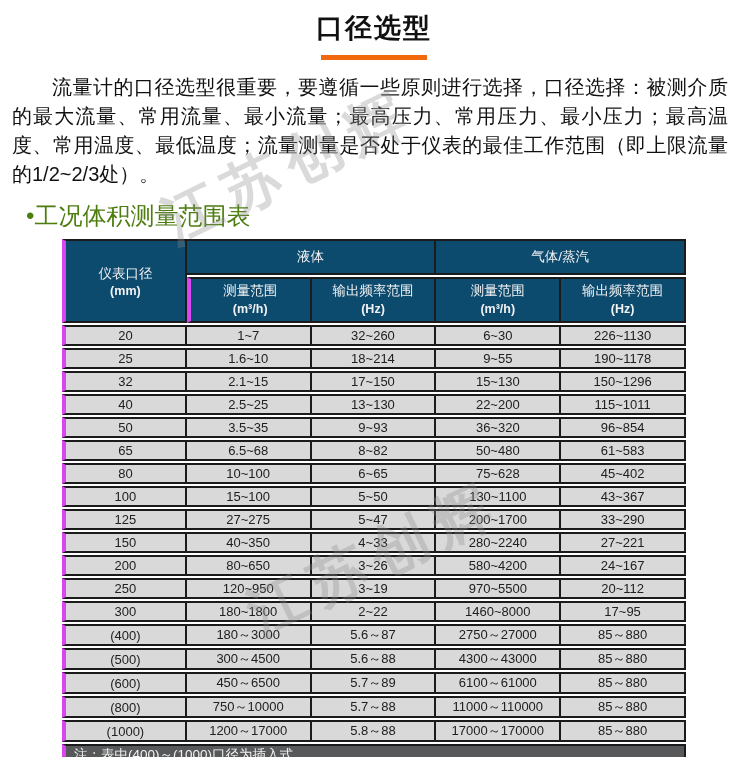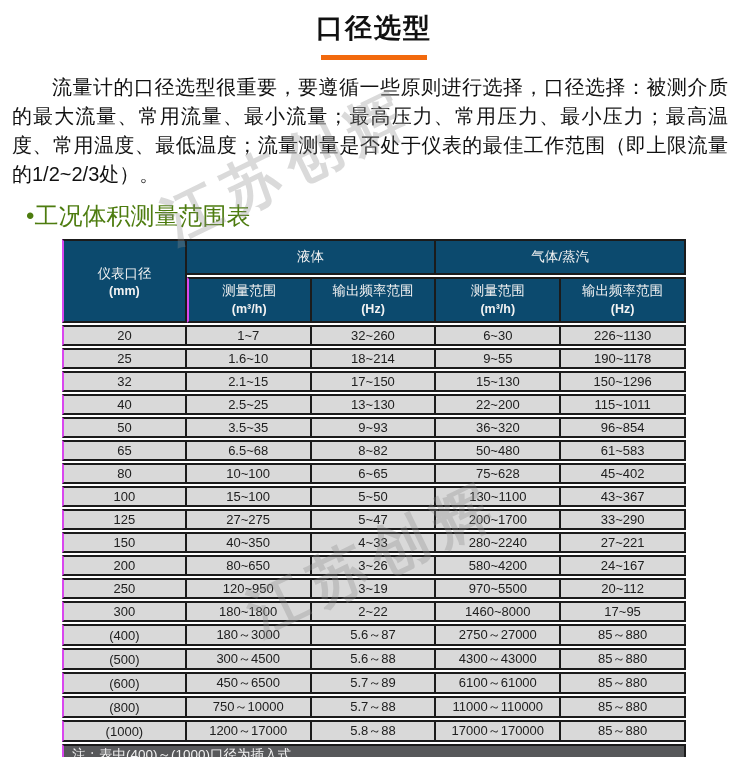--- a/index.html
+++ b/index.html
@@ -57,21 +57,21 @@
   .range-table col { width: 20%; }
   .range-table th, .range-table td {
     border-top: 2px solid #1b1b1b;
     border-bottom: 2px solid #1b1b1b;
     border-right: 2px solid #1b1b1b;
     text-align: center;
     vertical-align: middle;
     overflow: hidden;
   }
   .range-table th:first-child, .range-table td:first-child {
-    border-left: 2px solid #d946ef;
+    border-left: 4px solid #d946ef;
   }
   .range-table thead th {
     background: #0c4a6e;
     color: #f2f2f2;
     font-weight: normal;
     font-size: 13.5px;
   }
   .range-table .group-row th { height: 36px; }
   .range-table .sub-row th { height: 46px; line-height: 18px; }
   .range-table tbody td {

